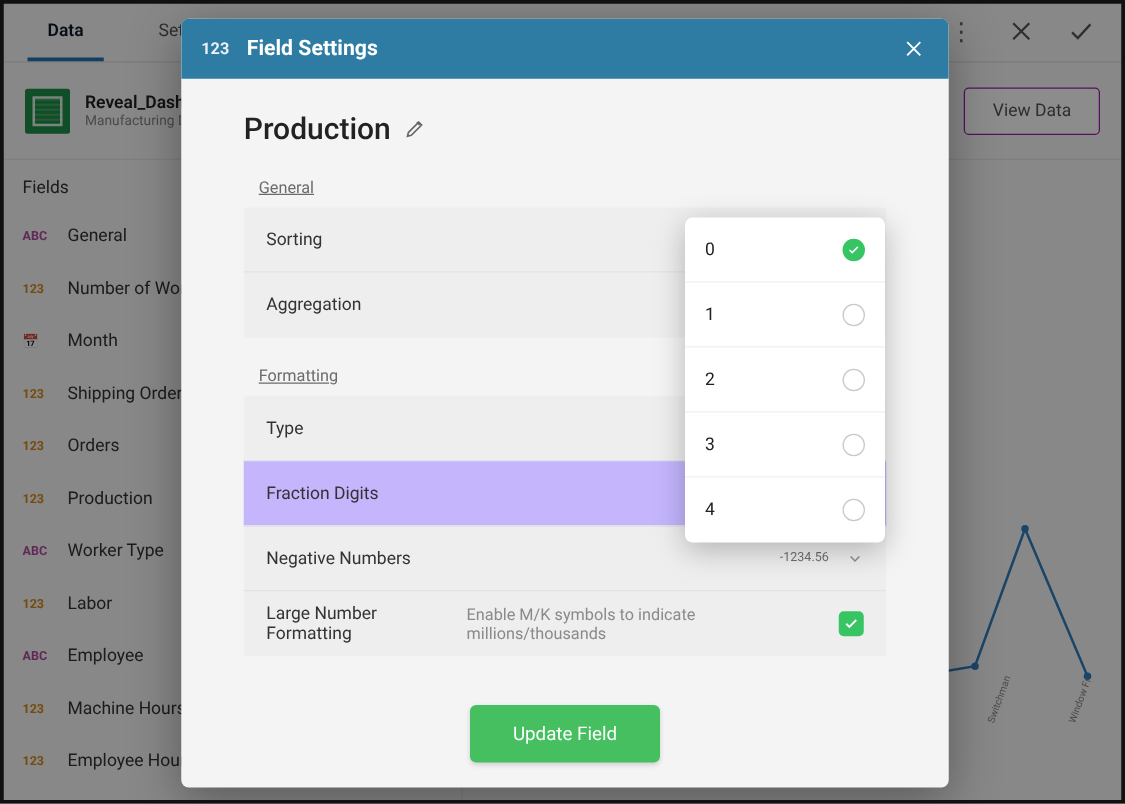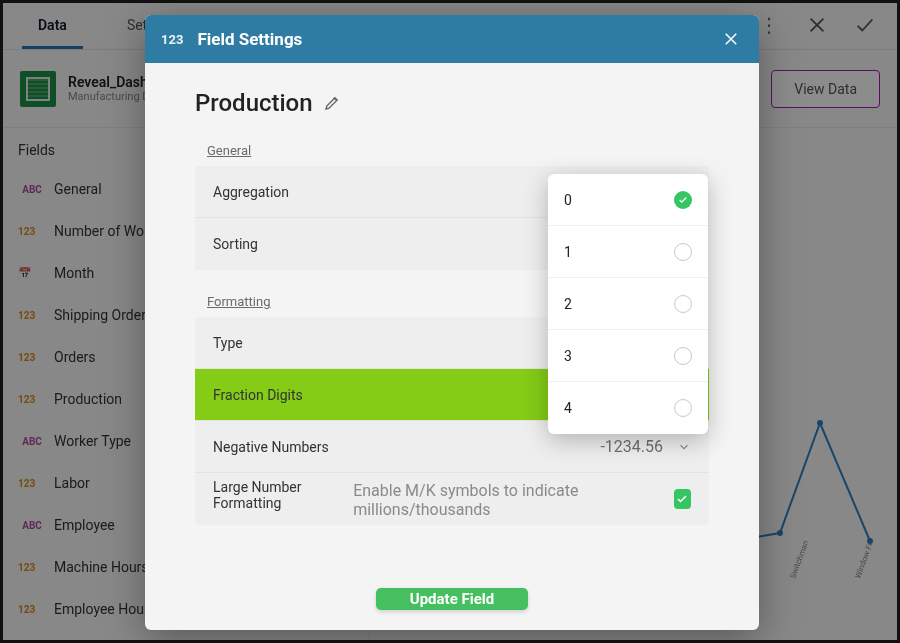--- a/index.html
+++ b/index.html
@@ -22,21 +22,21 @@
     .xls-icon::before { content:""; position:absolute; left:6px; top:6px; right:6px; bottom:6px; border:2px solid rgba(255,255,255,.85); background:linear-gradient(#fff3 50%, transparent 50%) 0 0 / 100% 4px, rgba(255,255,255,.0); }
     .ds-title { font-size:14px; font-weight:600; color:#222; }
     .ds-sub   { font-size:11px; color:#888; }
     .viewdata-btn { margin-left:auto; border:1px solid #a21caf; border-radius:4px; padding:10px 22px; font-size:14px; color:#555; background:#fff; }
 
     .bg-body { display:flex; height:calc(100% - 128px); }
     .fields-col { width:370px; border-right:1px solid #e8e8e8; padding:14px 0; }
     .fields-head { font-size:14px; padding:0 18px 10px; color:#333; }
     .field-item { height:42px; display:flex; align-items:center; gap:8px; padding:0 18px; font-size:14px; color:#333; }
     .ftype { font-size:10px; font-weight:700; width:28px; text-align:left; }
-    .ftype.abc { color:#b14ba0;text-align:center; }
+    .ftype.abc { color:#b14ba0; }
     .ftype.num { color:#d68a1a; }
     .ftype.cal { color:#b14ba0; }
     .cal-ico::before { content:"📅"; font-size:11px; filter:grayscale(.3); }
 
     .chart-col { flex:1; position:relative; }
     .chart-col svg { position:absolute; right:10px; bottom:60px; width:180px; height:180px; }
 
     
     .scrim { position:absolute; inset:0; background:rgba(0,0,0,.45); }
 
@@ -51,32 +51,32 @@
     .modal-body { flex:1; overflow:hidden; padding:0 50px; position:relative; }
     .field-title-row { display:flex; align-items:center; gap:10px; padding:26px 0 22px; }
     .field-title { font-size:24px; font-weight:500; color:#222; }
     .edit-ico { width:18px; height:18px; stroke:#666; fill:none; stroke-width:1.8; }
 
     .section-label { font-size:13px; color:#6b6b6b; margin:4px 12px 8px;text-decoration:underline; }
 
     .settings-card { background:#eeeeee; border-radius:3px; }
     .setting-row { height:52px; display:flex; align-items:center; padding:0 18px; font-size:14px; color:#333; border-bottom:1px solid #e3e3e3; }
     .setting-row:last-child { border-bottom:none; }
-    .setting-row.hl { background:#84cc16; }
-    .setting-row .val { margin-left:auto; color:#6f6f6f; font-size:16px; }
+    .setting-row.hl { background:#c4b5fd; }
+    .setting-row .val { margin-left:auto; color:#6f6f6f; font-size:10px; }
     .setting-row .chev { margin-left:14px; width:14px; height:14px; stroke:#8a8a8a; stroke-width:2; fill:none; }
-    .row-sub { font-size:16px; color:#8a8a8a; margin-top:2px; }
+    .row-sub { font-size:13px; color:#8a8a8a; margin-top:2px; }
     .row-stack { display:flex; flex-direction:row; }
     .checkbox { width:20px; height:20px; border-radius:4px; background:#37c463; margin-left:auto; display:flex; align-items:center; justify-content:center; }
     .checkbox svg { width:12px; height:12px; stroke:#fff; stroke-width:3; fill:none; }
 
     .section-gap { height:20px; }
 
     .modal-footer { padding:16px 0 20px; display:flex; justify-content:center; }
-    .update-btn { background:#45bf60; color:#fff; border:none; border-radius:5px; padding:2px 34px; font-size:15px; font-weight:700; box-shadow:0 2px 4px rgba(0,0,0,.15); cursor:pointer; }
+    .update-btn { background:#45bf60; color:#fff; border:none; border-radius:5px; padding:14px 34px; font-size:15px; font-weight:400; box-shadow:0 2px 4px rgba(0,0,0,.15); cursor:pointer; }
 
     
     .popover { position:absolute; left:548px; top:174px; width:160px; background:#fff; border-radius:6px; box-shadow:0 6px 24px rgba(0,0,0,.25); overflow:hidden; }
     .pop-item { height:52px; display:flex; align-items:center; padding:0 16px; font-size:14px; color:#222; border-bottom:1px solid #f0f0f0; cursor:pointer; }
     .pop-item:last-child { border-bottom:none; }
     .radio { width:18px; height:18px; border-radius:50%; margin-left:auto; }
     .radio.off { border:1.5px solid #c9c9c9; }
     .radio.on  { background:#37c463; display:flex; align-items:center; justify-content:center; }
     .radio.on svg { width:10px; height:10px; stroke:#fff; stroke-width:3; fill:none; }
 
@@ -200,24 +200,24 @@
     <div class="field-title-row">
       <span class="field-title">Production</span>
       <svg class="edit-ico" viewBox="0 0 24 24">
           <path d="M4 20l4-1 11-11-3-3L5 16l-1 4zM14 5l3 3"></path>
         </svg>
     </div>
 
     <div class="section-label">General</div>
     <div class="settings-card">
       <div class="setting-row">
+        <span>Sorting</span>
+      </div>
+      <div class="setting-row">
         <span>Aggregation</span>
-      </div>
-      <div class="setting-row">
-        <span>Sorting</span>
       </div>
     </div>
 
     <div class="section-gap"></div>
     <div class="section-label">Formatting</div>
     <div class="settings-card">
       <div class="setting-row">
         <span>Type</span>
       </div>
       <div class="setting-row hl">

